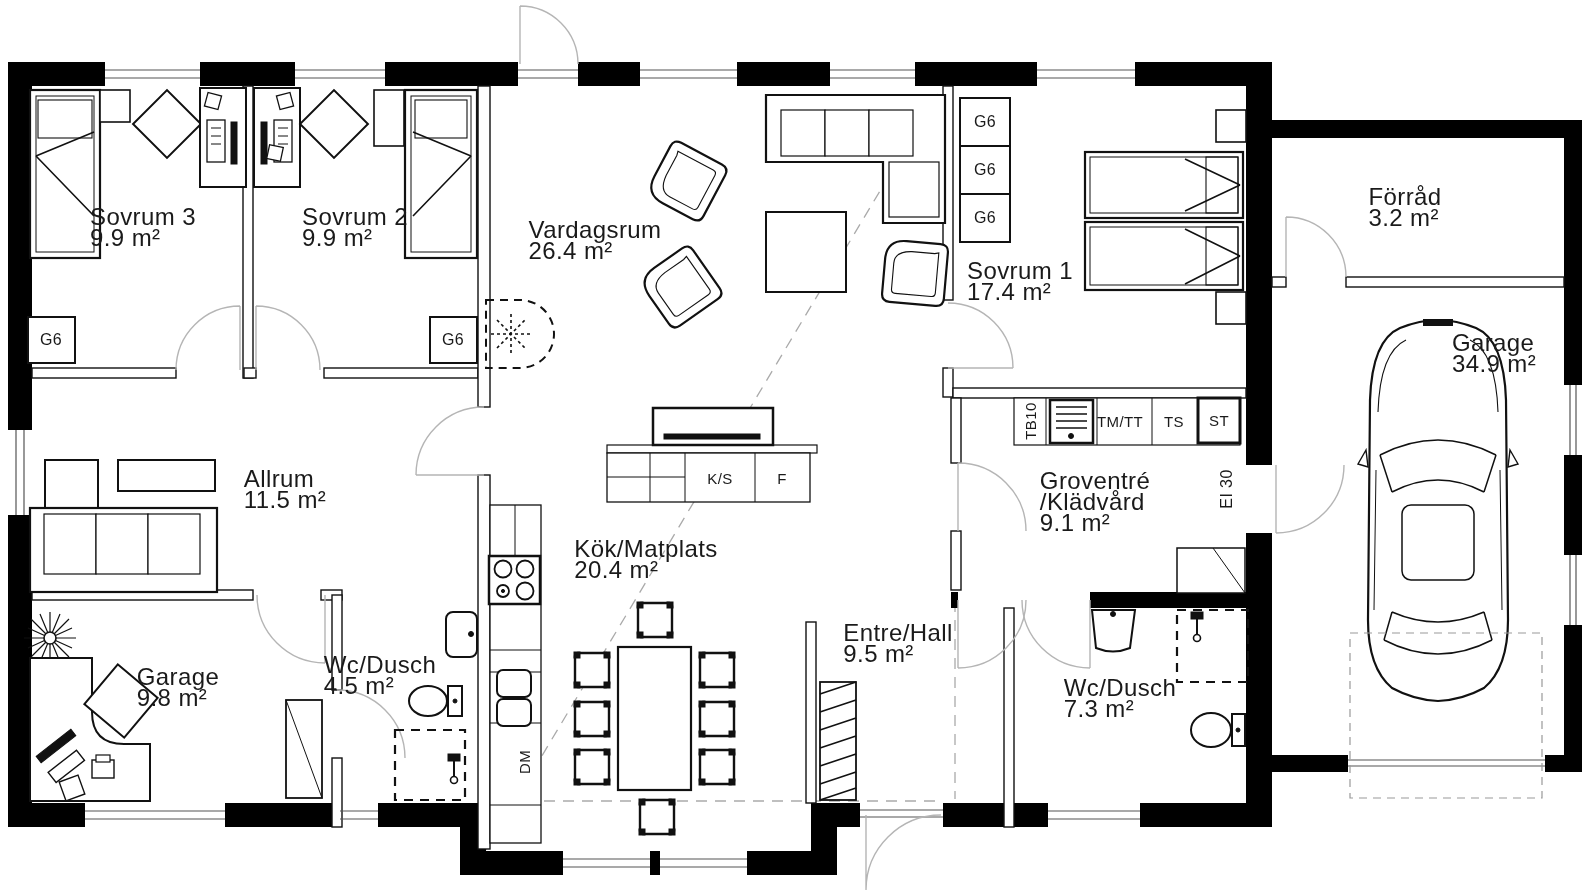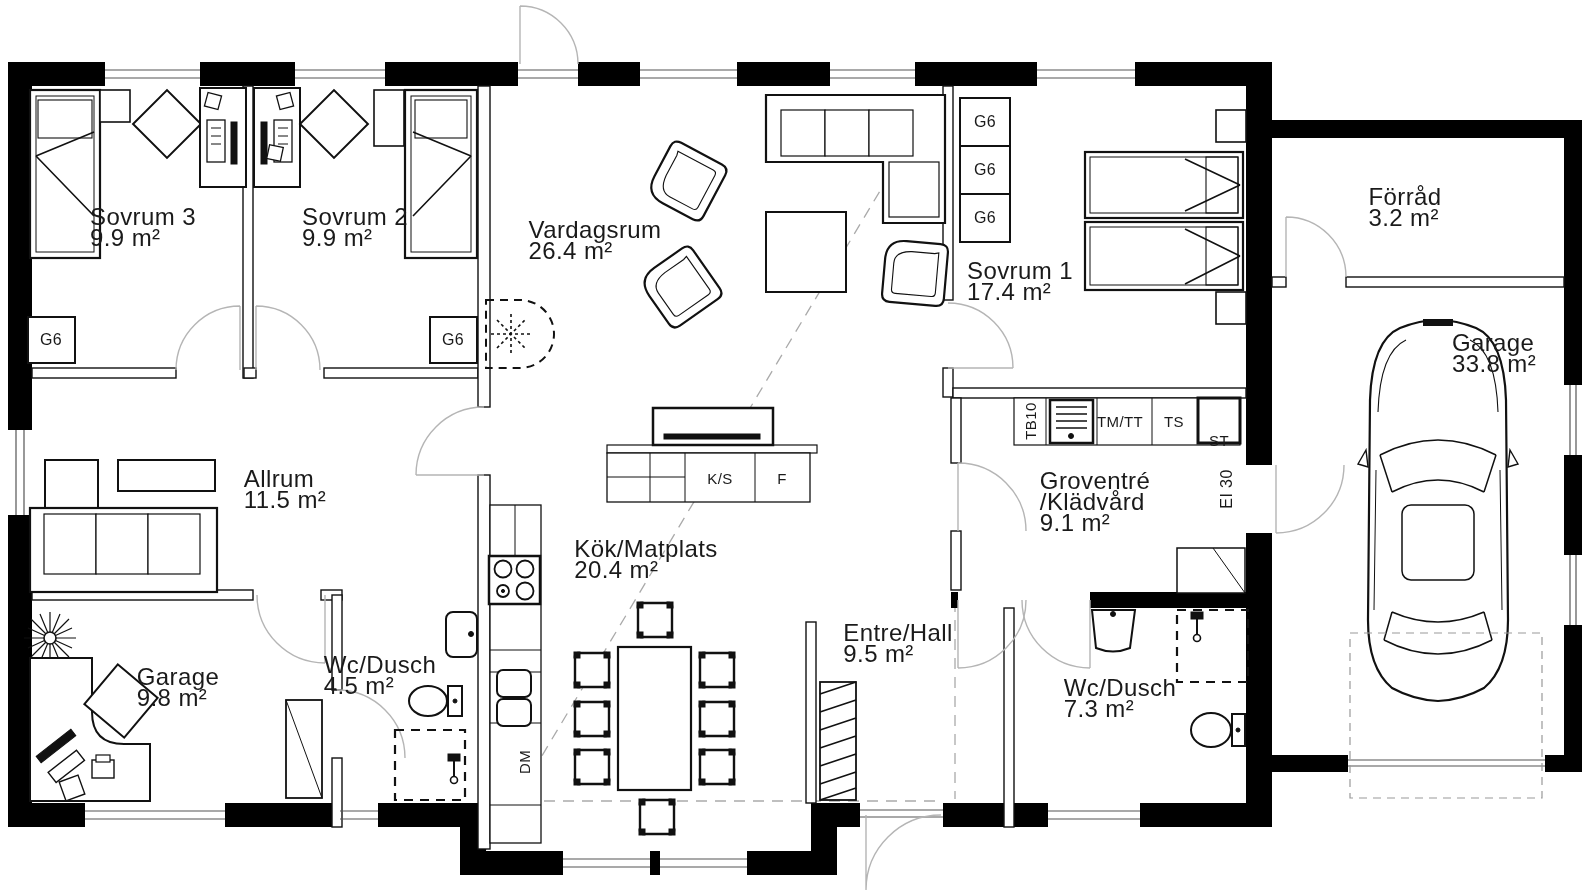--- a/index.html
+++ b/index.html
@@ -347,21 +347,21 @@
 <div class="room-label" style="left:1020px;top:260px">
   <div>Sovrum 1</div>
   <div>17.4 m²</div>
 </div>
 <div class="room-label" style="left:1405px;top:186px">
   <div>Förråd</div>
   <div>3.2 m²</div>
 </div>
 <div class="room-label" style="left:1494px;top:332px">
   <div>Garage</div>
-  <div>33.8 m²</div>
+  <div>34.9 m²</div>
 </div>
 <div class="room-label" style="left:285px;top:468px">
   <div>Allrum</div>
   <div>11.5 m²</div>
 </div>
 <div class="room-label" style="left:1095px;top:470px">
   <div>Groventré</div>
   <div>/Klädvård</div>
   <div>9.1 m²</div>
 </div>
@@ -387,18 +387,18 @@
 </div>
 
 <div class="fix-label" style="left:51px;top:340px">G6</div>
 <div class="fix-label" style="left:453px;top:340px">G6</div>
 <div class="fix-label" style="left:985px;top:122px">G6</div>
 <div class="fix-label" style="left:985px;top:170px">G6</div>
 <div class="fix-label" style="left:985px;top:218px">G6</div>
 <div class="fix-label rot sm" style="left:1030px;top:421px">TB10</div>
 <div class="fix-label sm" style="left:1120px;top:421px">TM/TT</div>
 <div class="fix-label sm" style="left:1174px;top:421px">TS</div>
-<div class="fix-label sm" style="left:1219px;top:440px">ST</div>
+<div class="fix-label sm" style="left:1219px;top:420px">ST</div>
 <div class="fix-label sm" style="left:720px;top:478px">K/S</div>
 <div class="fix-label sm" style="left:782px;top:478px">F</div>
 <div class="fix-label rot sm" style="left:524px;top:762px">DM</div>
 <div class="fix-label rot" style="left:1227px;top:489px">EI 30</div>
 </div>
 
 </body></html>

